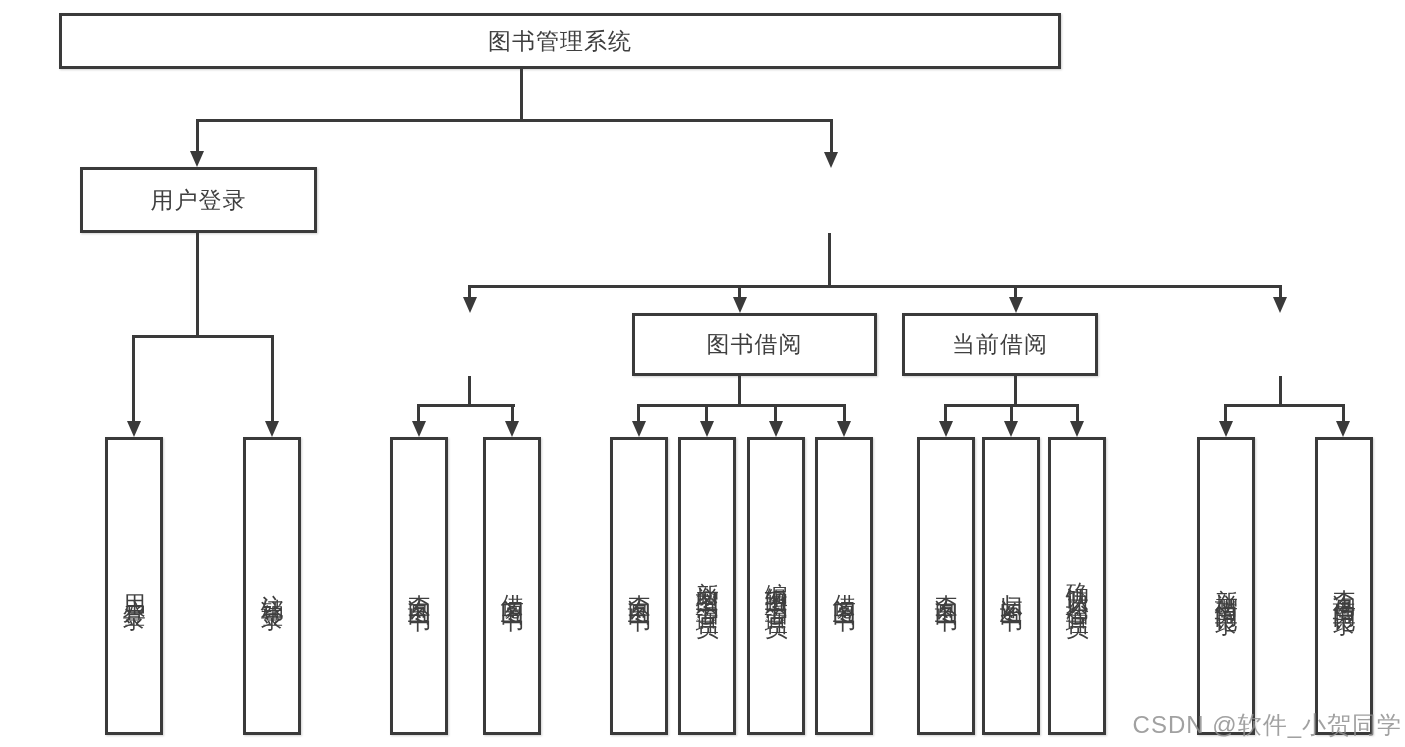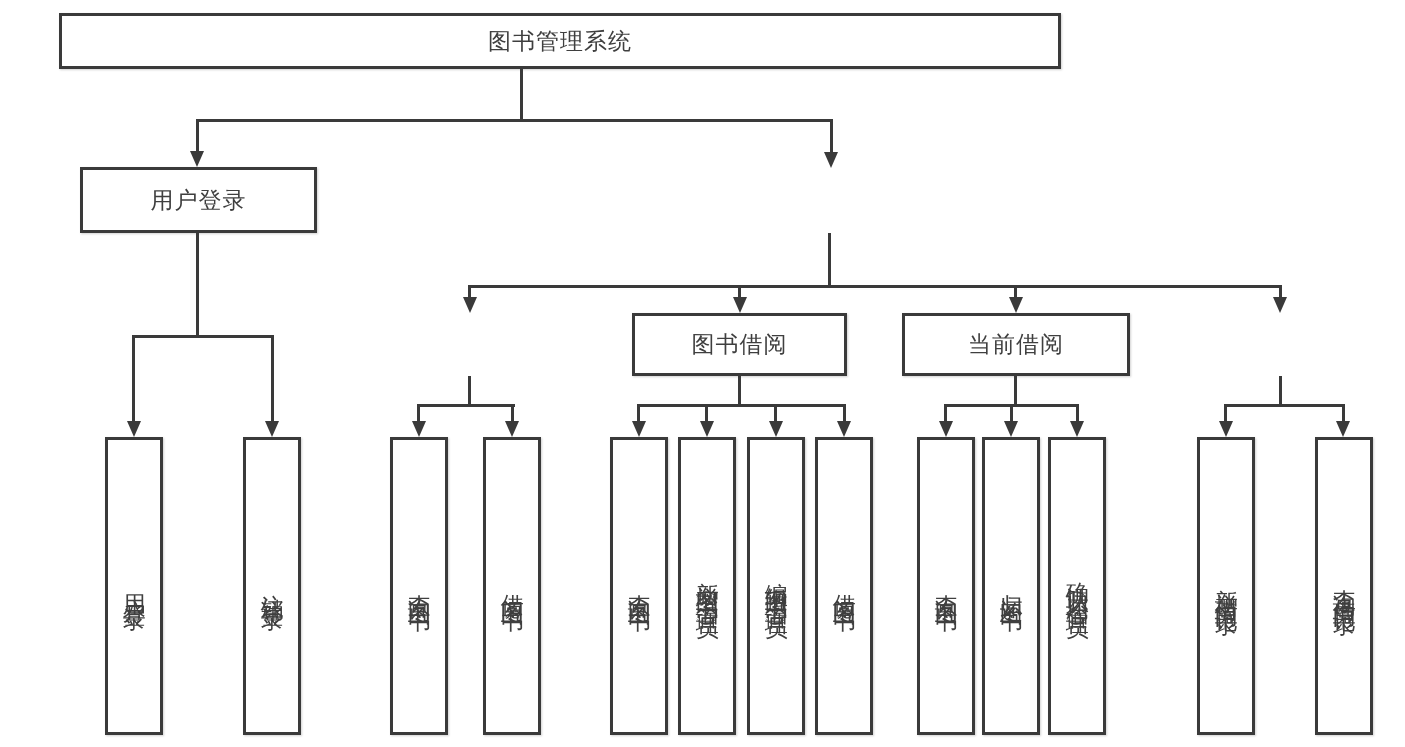--- a/index.html
+++ b/index.html
@@ -14,22 +14,22 @@
   .hbox{
     position:absolute;box-sizing:border-box;border:3px solid var(--line);background:#fff;
     display:flex;align-items:center;justify-content:center;
     font-size:23px;color:var(--text);letter-spacing:1px;
     box-shadow:1px 1px 2px rgba(0,0,0,0.18);
   }
   .root{left:20px;top:13px;width:1002px;height:56px;margin-left:39px;}
   .box-login{left:80px;top:167px;width:237px;height:66px;}
   .box-manage{left:712px;top:168px;width:235px;height:65px;}
   .l3-0{left:363px;top:313px;width:215px;height:63px;}
-  .l3-1{left:632px;top:313px;width:215px;height:63px;}
-  .l3-2{left:902px;top:313px;width:228px;height:63px;}
+  .l3-1{left:632px;top:313px;width:245px;height:63px;}
+  .l3-2{left:902px;top:313px;width:196px;height:63px;}
   .l3-3{left:1172px;top:313px;width:216px;height:63px;}
   .vbox{
     position:absolute;top:437px;width:58px;height:298px;box-sizing:border-box;
     border:3px solid var(--line);background:#fff;
     display:flex;align-items:center;justify-content:center;
     box-shadow:1px 1px 2px rgba(0,0,0,0.18);
   }
   .vtext{
     writing-mode:vertical-rl;text-orientation:mixed;
     font-size:23px;color:var(--text);letter-spacing:5px;line-height:1.1;
@@ -164,14 +164,15 @@
   <div class="vline" style="left:1076px;top:404px;height:18px"></div>
   <div class="arrow" style="left:1070px;top:421px"></div>
 
   <div class="vline" style="left:1279px;top:376px;height:31px"></div>
   <div class="hline" style="left:1224px;top:404px;width:121px"></div>
   <div class="vline" style="left:1224px;top:404px;height:18px"></div>
   <div class="arrow" style="left:1219px;top:421px"></div>
   <div class="vline" style="left:1342px;top:404px;height:18px"></div>
   <div class="arrow" style="left:1336px;top:421px"></div>
 
+  <div class="watermark">CSDN @软件_小贺同学</div>
 
 </div>
 
 </body></html>

